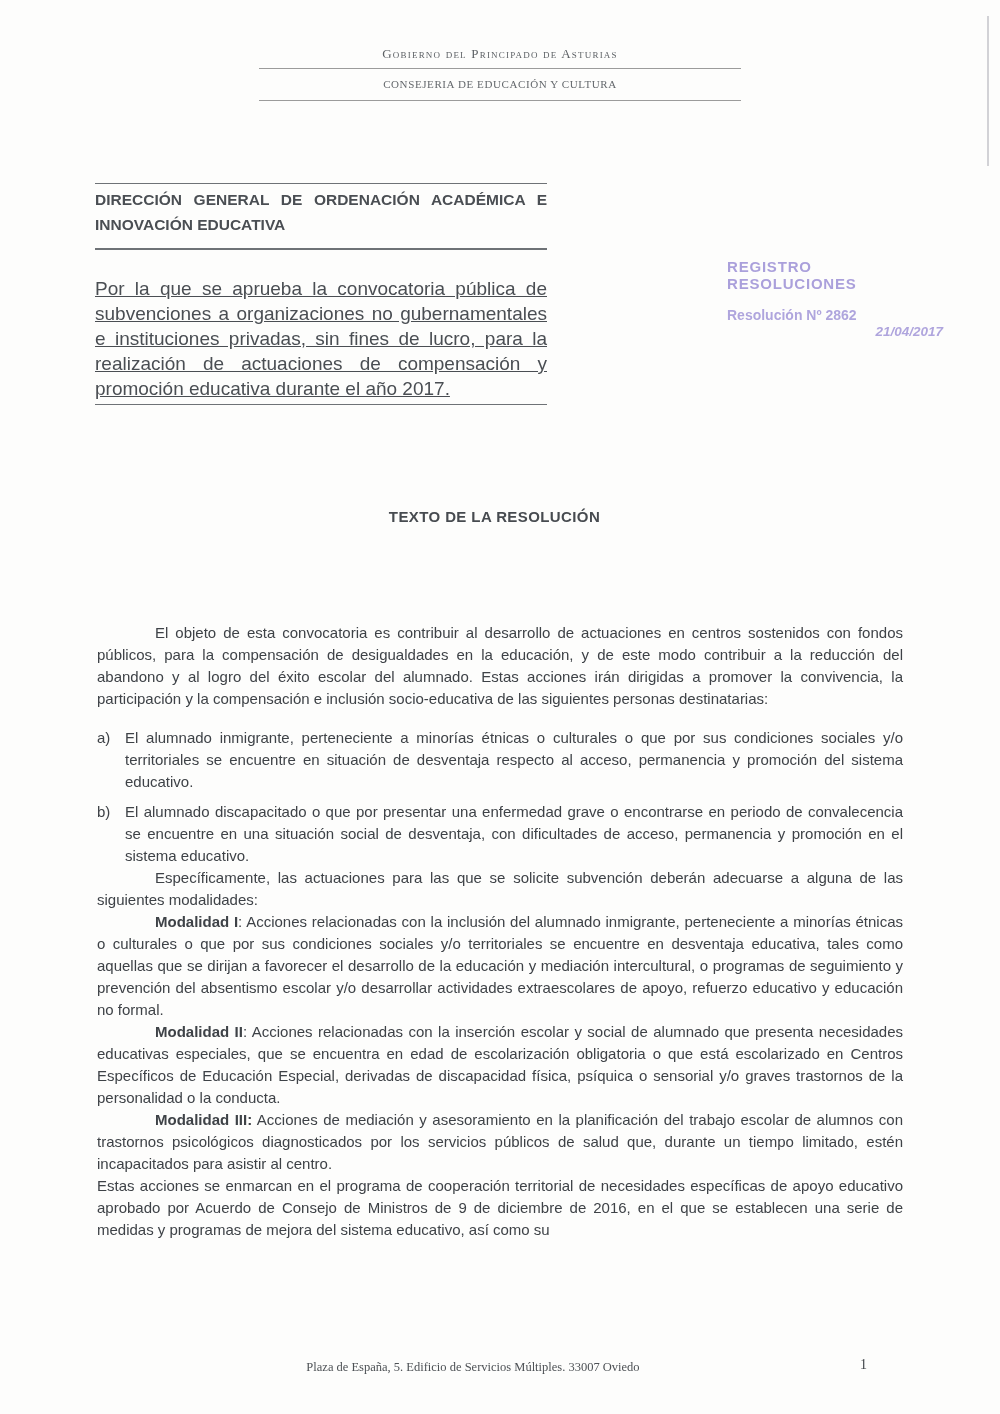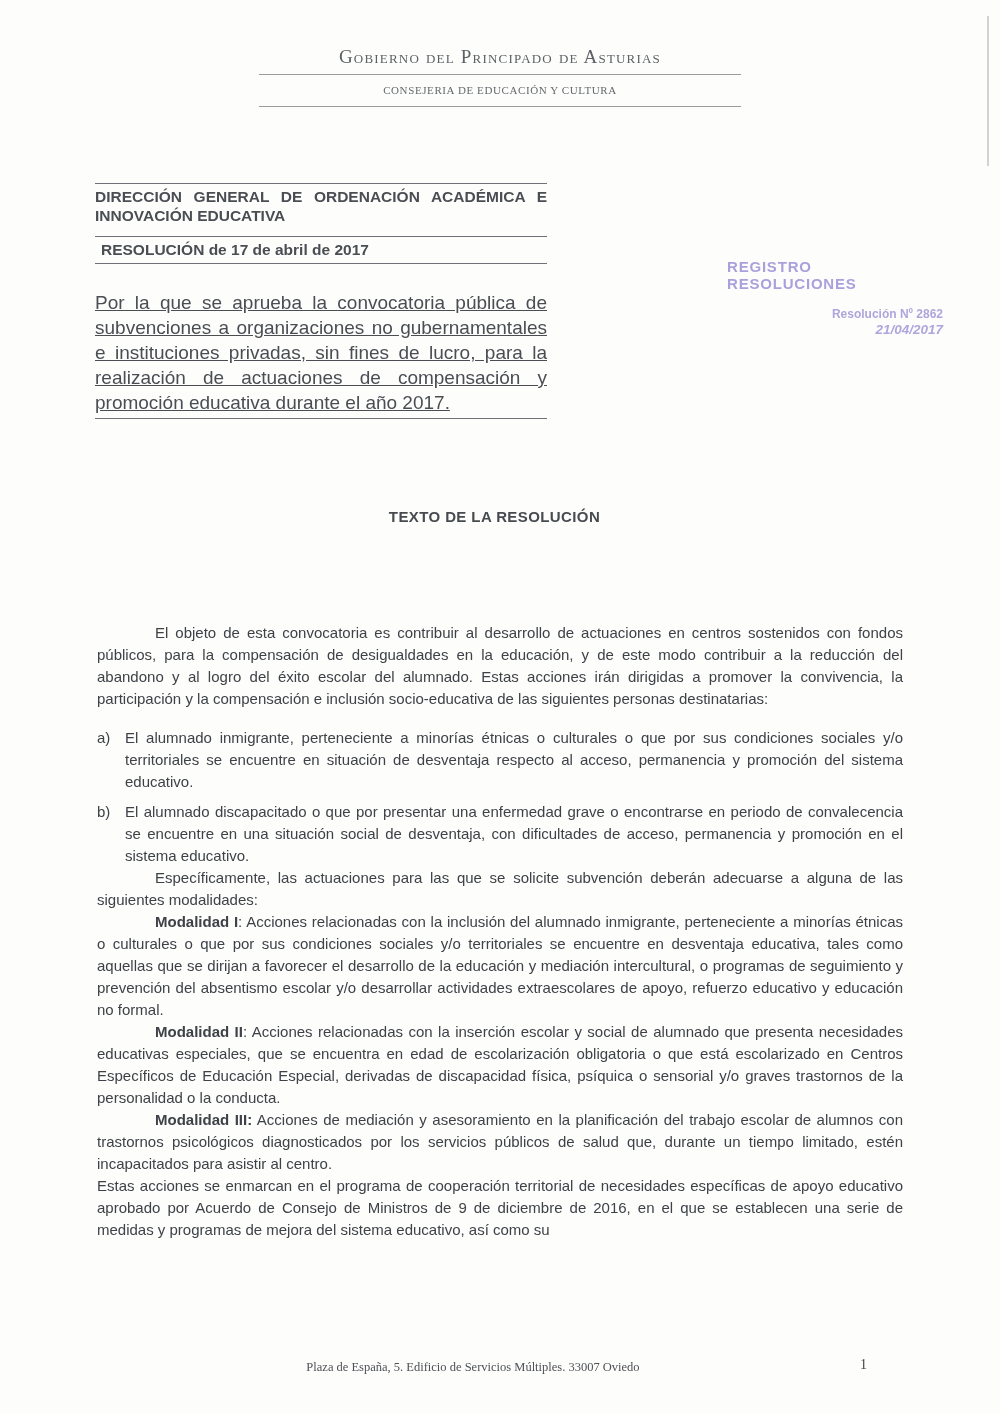--- a/index.html
+++ b/index.html
@@ -11,45 +11,45 @@
   .page * { box-sizing:border-box; }
 
   
   .scan-edge { position:absolute; right:11px; top:16px; height:150px; width:0;
     border-right:2px solid rgba(175,175,182,.55); }
 
   
   .letterhead { position:absolute; top:46px; left:0; width:100%; text-align:center;
     color:#62666b; }
   .letterhead .gov { font-family:"Liberation Serif", serif; font-variant:small-caps;
-    font-size:19px; letter-spacing:1.2px; color:#5d6165; }
+    font-size:13px; letter-spacing:1.2px; color:#5d6165; }
   .letterhead .rule { width:482px; margin:6px auto 0; border-top:1.5px solid #9b9b9b; }
   .letterhead .dept { margin-top:9px; font-family:"Liberation Serif", serif;
     font-size:11px; letter-spacing:.6px; color:#64686c; }
   .letterhead .rule2 { width:482px; margin:10px auto 0; border-top:1.5px solid #9b9b9b; }
 
   
   .issuer { position:absolute; left:95px; top:183px; width:452px; color:#4a4e53; }
   .issuer .rule { border-top:1.6px solid #6e7276; }
   .issuer .directorate { margin:3px 0 0; font-size:15.5px; font-weight:bold;
-    line-height:19px; text-align:justify; }
+    line-height:25px; text-align:justify; }
   .issuer .service { margin:1px 0 0; font-size:15.5px; font-weight:bold;
     line-height:21px; }
   .issuer .res-rule-top { margin-top:11px; border-top:1.6px solid #6e7276; }
   .issuer .res-title { margin:4px 0 4px; padding-left:6px; font-size:15.5px;
     font-weight:bold; }
   .issuer .res-rule-bottom { border-top:1.6px solid #6e7276; }
   .issuer .summary { margin:26px 0 0; font-size:19px; line-height:25px;
     text-align:justify;text-decoration:underline; }
   .issuer .rule-end { margin-top:3px; border-top:1.6px solid #6e7276; }
 
   
   .stamp { position:absolute; left:727px; top:258px; width:216px; }
   .stamp .title { font-size:15px; font-weight:bold; letter-spacing:.8px; opacity:.9; }
-  .stamp .num { margin-top:15px; text-align:right; font-size:12px; font-weight:bold; opacity:.85; }
+  .stamp .num { margin-top:15px; text-align:left; font-size:14px; font-weight:bold; opacity:.85; }
   .stamp .date { margin-top:1px; text-align:right; font-size:13.5px; font-weight:bold; opacity:.85;font-style:italic; }
 
   
   .h-texto { position:absolute; top:508px; left:0; right:40px; text-align:center;
     font-size:15px; font-weight:bold; letter-spacing:.4px; color:#474b50;margin-left:29px; }
   .h-ant { position:absolute; top:565px; left:0; right:40px; text-align:center;
     font-size:15px; letter-spacing:.4px; color:#4a4e53; }
 
   
   .body { position:absolute; left:97px; top:622px; width:806px;
@@ -83,21 +83,20 @@
     <div class="gov">Gobierno del Principado de Asturias</div>
     <div class="rule"></div>
     <div class="dept">CONSEJERIA DE EDUCACIÓN Y CULTURA</div>
     <div class="rule2"></div>
   </div>
 
   <div class="issuer">
     <div class="rule"></div>
     <p class="directorate">DIRECCIÓN GENERAL DE ORDENACIÓN ACADÉMICA E INNOVACIÓN EDUCATIVA</p>
     <div class="res-rule-top"></div>
-    <div class="res-title">RESOLUCIÓN de 17 de abril de 2017</div>
     <div class="res-rule-bottom"></div>
     <p class="summary">Por la que se aprueba la convocatoria pública de subvenciones a organizaciones no gubernamentales e instituciones privadas, sin fines de lucro, para la realización de actuaciones de compensación y promoción educativa durante el año 2017.</p>
     <div class="rule-end"></div>
   </div>
 
   <div class="stamp" style="color: rgb(162, 150, 216);">
     <div class="title">REGISTRO RESOLUCIONES</div>
     <div class="num">Resolución Nº 2862</div>
     <div class="date">21/04/2017</div>
   </div>

